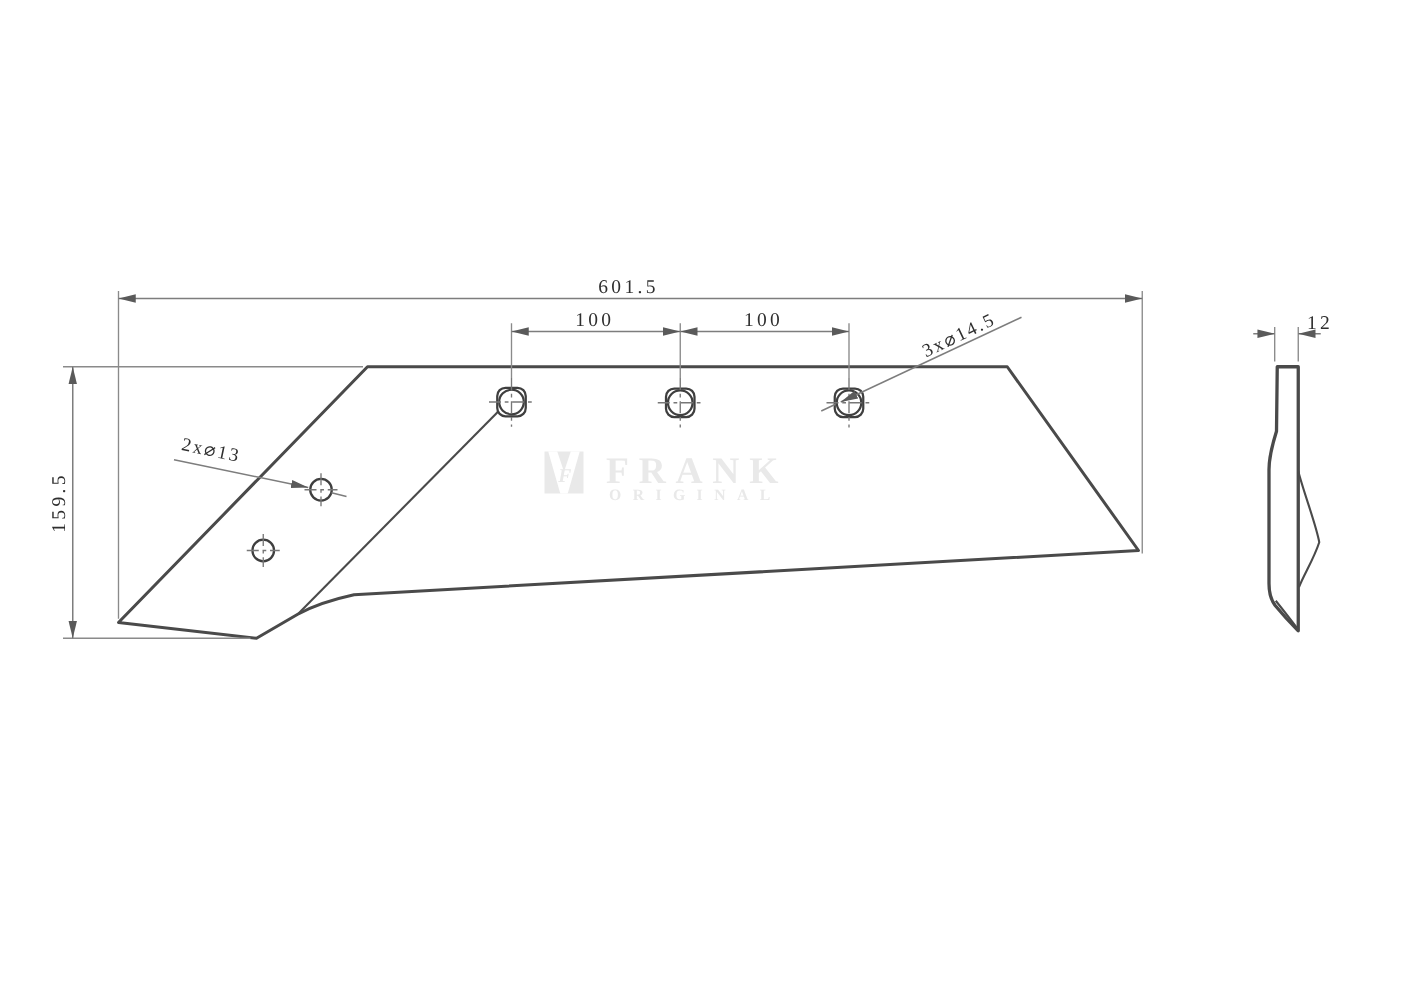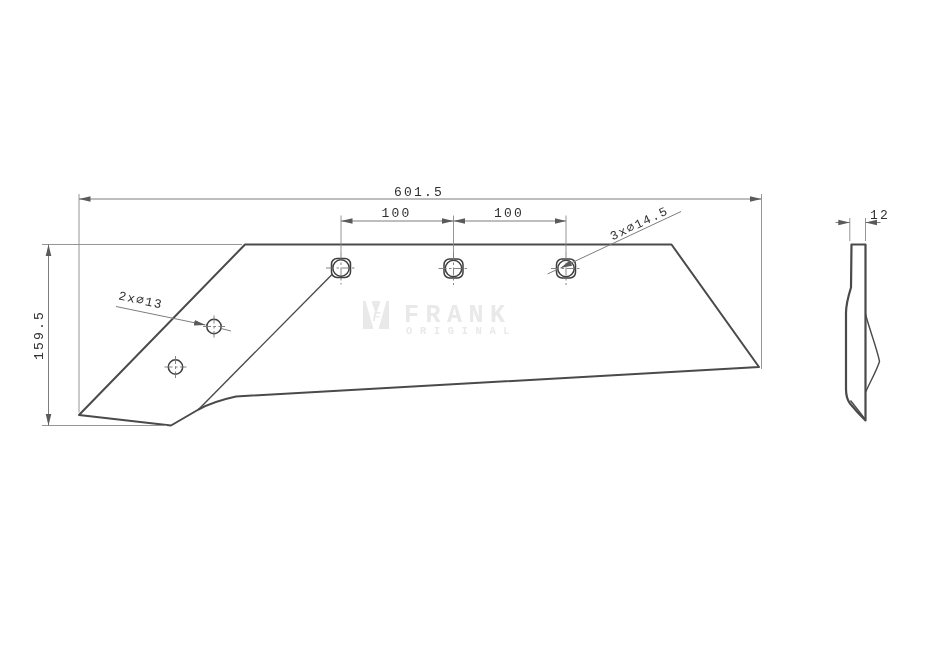--- a/index.html
+++ b/index.html
@@ -1,18 +1,18 @@
 <!DOCTYPE html>
 <html><head>
 <meta charset="utf-8">
 <style>
   html,body{margin:0;padding:0;background:#ffffff;}
   .canvas{
     position:relative;width:950px;height:672px;background:#ffffff;overflow:hidden;
-    font-family:Liberation Mono, monospace;
+    font-family:Liberation Serif, serif;
   }
   svg{display:block;}
   .outline{stroke:#4a4a4a;stroke-width:2;fill:none;stroke-linejoin:round;}
   .outline-thick{stroke:#4a4a4a;stroke-width:2.2;fill:none;stroke-linejoin:round;}
   .inner-edge{stroke:#4a4a4a;stroke-width:1.4;fill:none;}
   .hole{stroke:#3f3f3f;stroke-width:1.5;fill:none;}
   .dimline{stroke:#7d7d7d;stroke-width:1;fill:none;}
   .extline{stroke:#8a8a8a;stroke-width:0.9;fill:none;}
   .centerline{stroke:#777777;stroke-width:0.9;fill:none;stroke-dasharray:8 2.5 2.5 2.5;}
   .dim-text{font-size:13px;fill:#2f2f2f;letter-spacing:2.2px;text-anchor:middle;}

